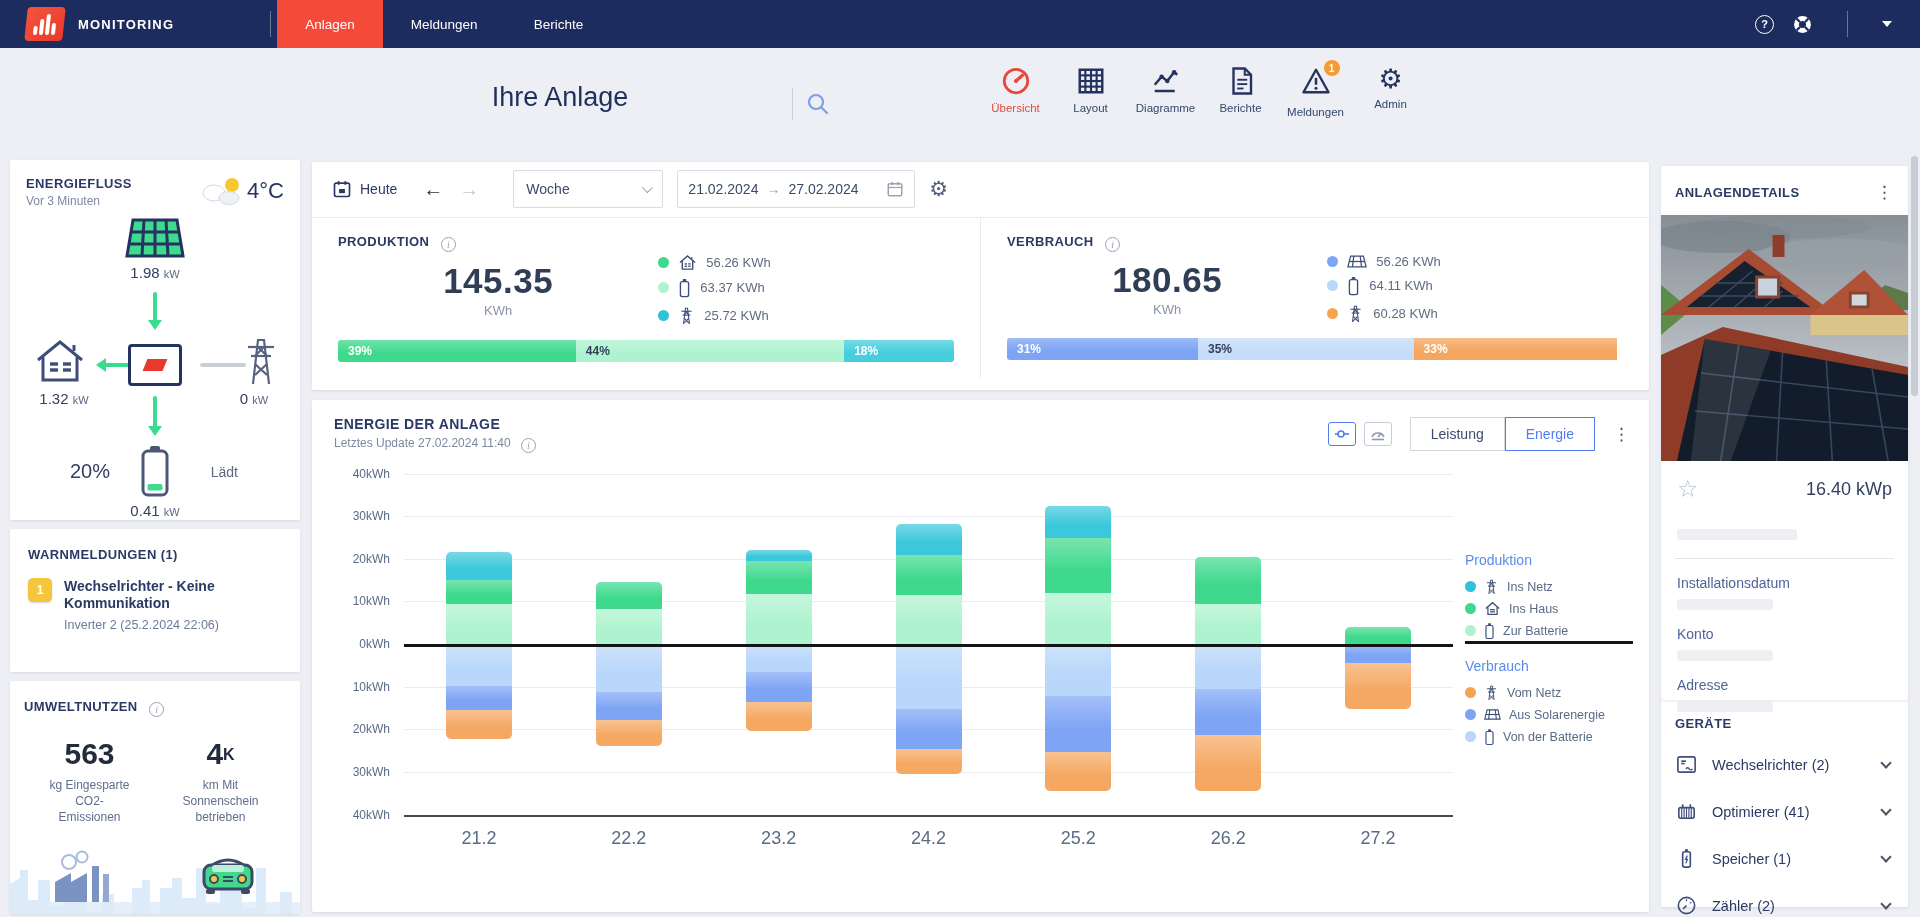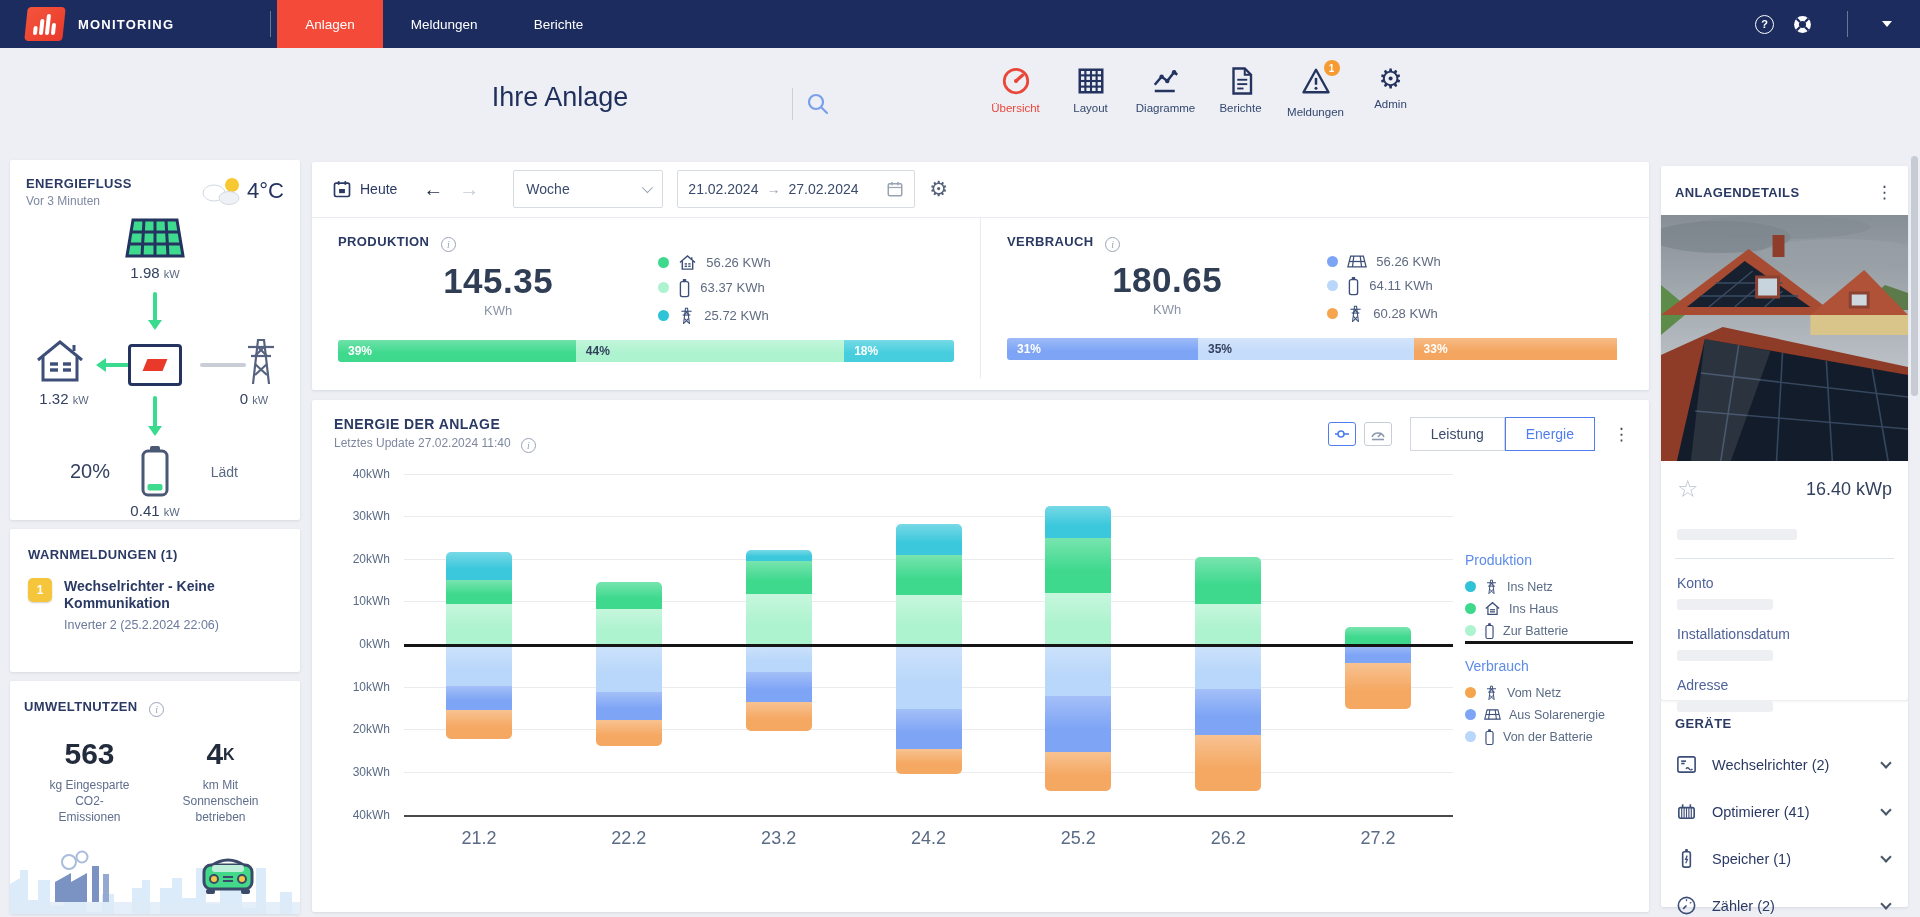--- a/index.html
+++ b/index.html
@@ -800,25 +800,25 @@
           </g>
           <polygon points="44,124 110,136 70,246 30,246" fill="#ffffff" opacity=".10"></polygon>
         </svg>
         <div class="cap-row">
           <span class="star">☆</span>
           <span class="capacity">16.40 kWp</span>
         </div>
         <div class="redact name-redact"></div>
         <div class="dc-hr"></div>
         <div class="field">
+          <div class="field-lbl">Installationsdatum</div>
+          <div class="redact"></div>
+        </div>
+        <div class="field">
           <div class="field-lbl">Konto</div>
-          <div class="redact"></div>
-        </div>
-        <div class="field">
-          <div class="field-lbl">Installationsdatum</div>
           <div class="redact"></div>
         </div>
         <div class="field">
           <div class="field-lbl">Adresse</div>
           <div class="redact"></div>
         </div>
       </div>
 
       <div class="card devices-card">
         <div class="card-title">GERÄTE</div>

